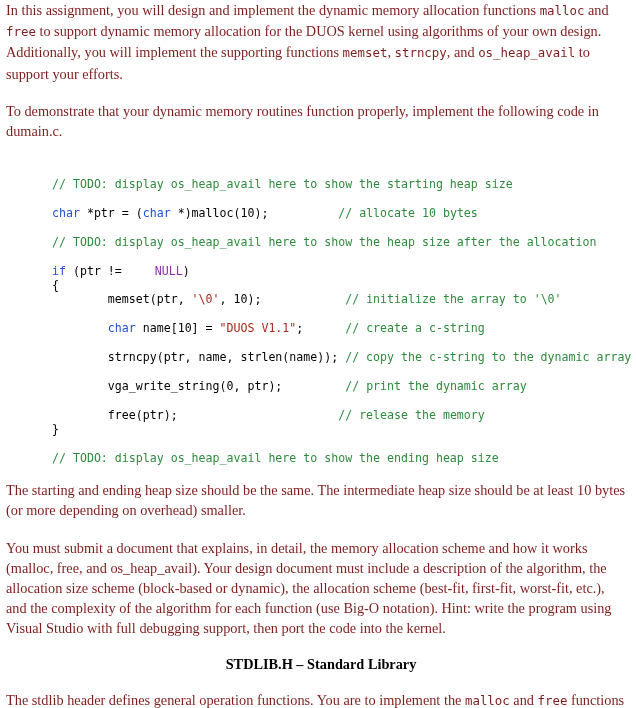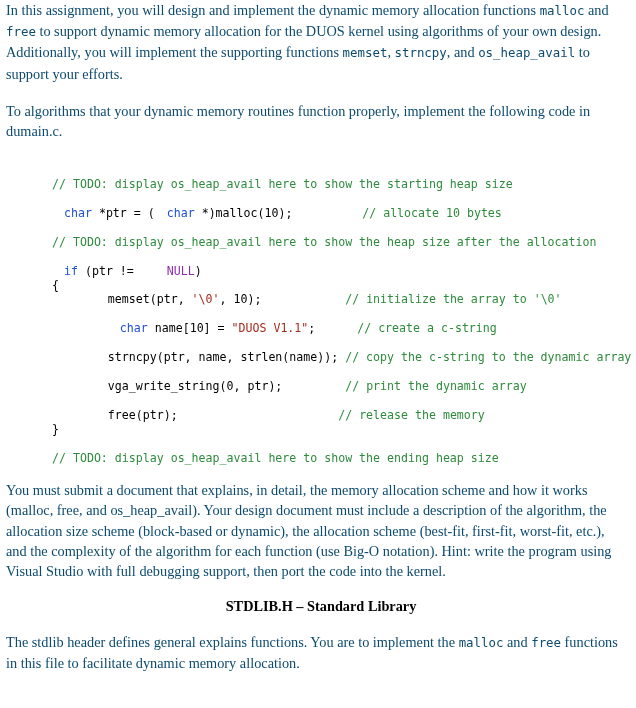--- a/index.html
+++ b/index.html
@@ -18,21 +18,21 @@
     position: relative;
     width: 636px;
     height: 708px;
     padding: 0;
     box-sizing: border-box;
   }
   .body-text {
     font-family: "Liberation Serif", "DejaVu Serif", serif;
     font-size: 14.3px;
     line-height: 20.2px;
-    color: #0c4a6e;
+    color: #7f1d1d;
     margin: 0 0 0 0;
     padding: 0 8px 0 6px;
     text-align: left;
     -webkit-font-smoothing: none;
   }
   .para {
     margin-bottom: 17px;
   }
   .para-tight {
     margin-bottom: 12px;
@@ -61,44 +61,45 @@
     color: #000000;
   }
   .codeline {
     height: 14px;
     white-space: pre;
   }
   .codeline.spacer {
     height: 15px;
   }
   .cmt  { color: #2e8b3d; margin-top: 24px; }
-  .kw   { color: #1f4fd8; margin-left: 12px; }
+  .kw   { color: #1f4fd8; }
   .str  { color: #a52a1a; }
   .cnst { color: #8b2fa8; padding-left: 26px; }
   .plain{ color: #000000; }
   .code-gap { height: 15px; }
   .blk-top { height: 24px; }
 </style>
 </head>
 <body>
 
 <div class="page">
 
   <p class="body-text para"><span>In this assignment, you will design and implement the dynamic memory allocation functions </span><code class="mono">malloc</code><span> and </span><code class="mono">free</code><span>  to support dynamic memory allocation for the DUOS kernel using algorithms of your own design.  Additionally, you will implement the supporting functions </span><code class="mono">memset</code><span>, </span><code class="mono">strncpy</code><span>, and </span><code class="mono">os_heap_avail</code><span> to support your efforts.</span></p>
 
-  <p class="body-text para-tight">To algorithms that your dynamic memory routines function properly, implement the following code in dumain.c.</p>
+  <p class="body-text para-tight">To demonstrate that your dynamic memory routines function properly, implement the following code in dumain.c.</p>
 
   <div class="blk-top"></div>
 
   <div class="codeblock" id="codeblock"><div class="codeline"><span class="cmt">// TODO: display os_heap_avail here to show the starting heap size</span></div><div class="codeline spacer">&nbsp;</div><div class="codeline"><span class="kw">char</span><span class="plain"> *ptr = (</span><span class="kw">char</span><span class="plain"> *)malloc(10);</span><span class="plain">          </span><span class="cmt">// allocate 10 bytes</span></div><div class="codeline spacer">&nbsp;</div><div class="codeline"><span class="cmt">// TODO: display os_heap_avail here to show the heap size after the allocation</span></div><div class="codeline spacer">&nbsp;</div><div class="codeline"><span class="kw">if</span><span class="plain"> (ptr != </span><span class="cnst">NULL</span><span class="plain">)</span></div><div class="codeline"><span class="plain">{</span></div><div class="codeline">        <span class="plain">memset(ptr, </span><span class="str">'\0'</span><span class="plain">, 10);</span><span class="plain">            </span><span class="cmt">// initialize the array to '\0'</span></div><div class="codeline spacer">&nbsp;</div><div class="codeline">        <span class="kw">char</span><span class="plain"> name[10] = </span><span class="str">"DUOS V1.1"</span><span class="plain">;</span><span class="plain">      </span><span class="cmt">// create a c-string</span></div><div class="codeline spacer">&nbsp;</div><div class="codeline">        <span class="plain">strncpy(ptr, name, strlen(name)); </span><span class="cmt">// copy the c-string to the dynamic array</span></div><div class="codeline spacer">&nbsp;</div><div class="codeline">        <span class="plain">vga_write_string(0, ptr);</span><span class="plain">         </span><span class="cmt">// print the dynamic array</span></div><div class="codeline spacer">&nbsp;</div><div class="codeline">        <span class="plain">free(ptr);</span><span class="plain">                       </span><span class="cmt">// release the memory</span></div><div class="codeline"><span class="plain">}</span></div><div class="codeline spacer">&nbsp;</div><div class="codeline"><span class="cmt">// TODO: display os_heap_avail here to show the ending heap size</span></div></div>
 
   <div class="code-gap"></div>
 
+  <p class="body-text para">The starting and ending heap size should be the same.  The intermediate heap size should be at least 10 bytes (or more depending on overhead) smaller.</p>
 
   <p class="body-text para">You must submit a document that explains, in detail, the memory allocation scheme and how it works (malloc, free, and os_heap_avail).  Your design document must include a description of the algorithm, the allocation size scheme (block-based or dynamic), the allocation scheme (best-fit, first-fit, worst-fit, etc.), and the complexity of the algorithm for each function (use Big-O notation).  Hint:  write the program using Visual Studio with full debugging support, then port the code into the kernel.</p>
 
   <p class="heading">STDLIB.H – Standard Library</p>
 
   <div style="height:17px"></div>
 
-  <p class="body-text"><span>The stdlib header defines general explains functions.  You are to implement the </span><code class="mono">malloc</code><span> and </span><code class="mono">free</code><span> functions in this file to facilitate dynamic memory allocation.</span></p>
+  <p class="body-text"><span>The stdlib header defines general operation functions.  You are to implement the </span><code class="mono">malloc</code><span> and </span><code class="mono">free</code><span> functions in this file to facilitate dynamic memory allocation.</span></p>
 
 </div>
 
 </body></html>

